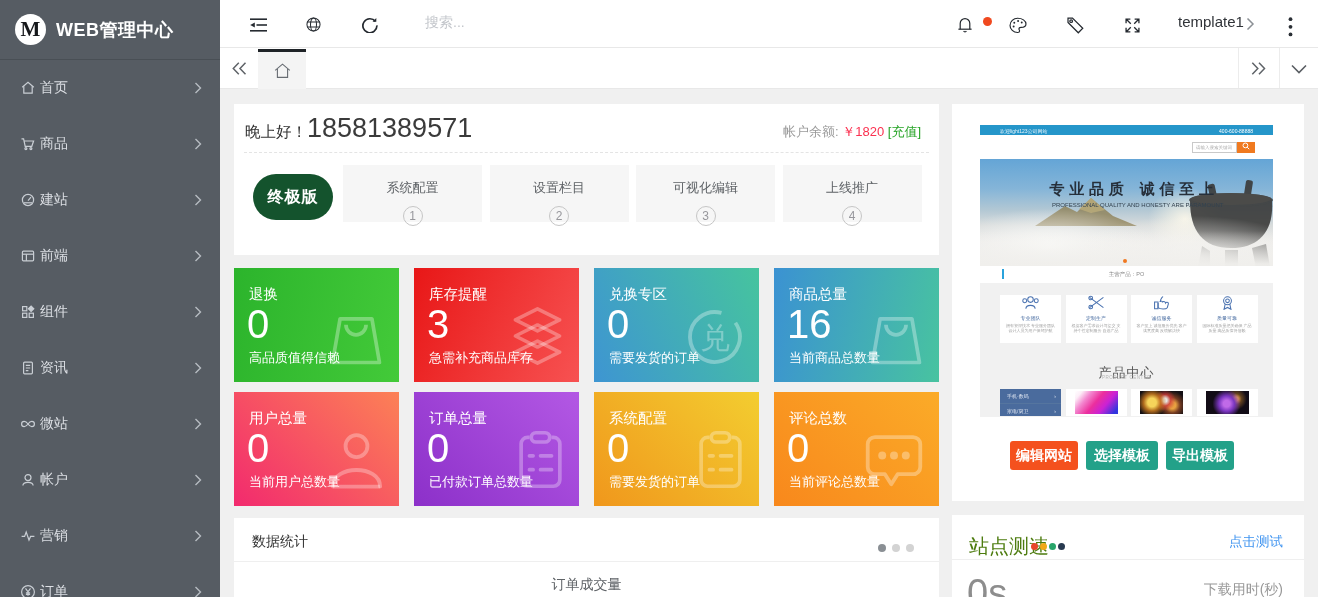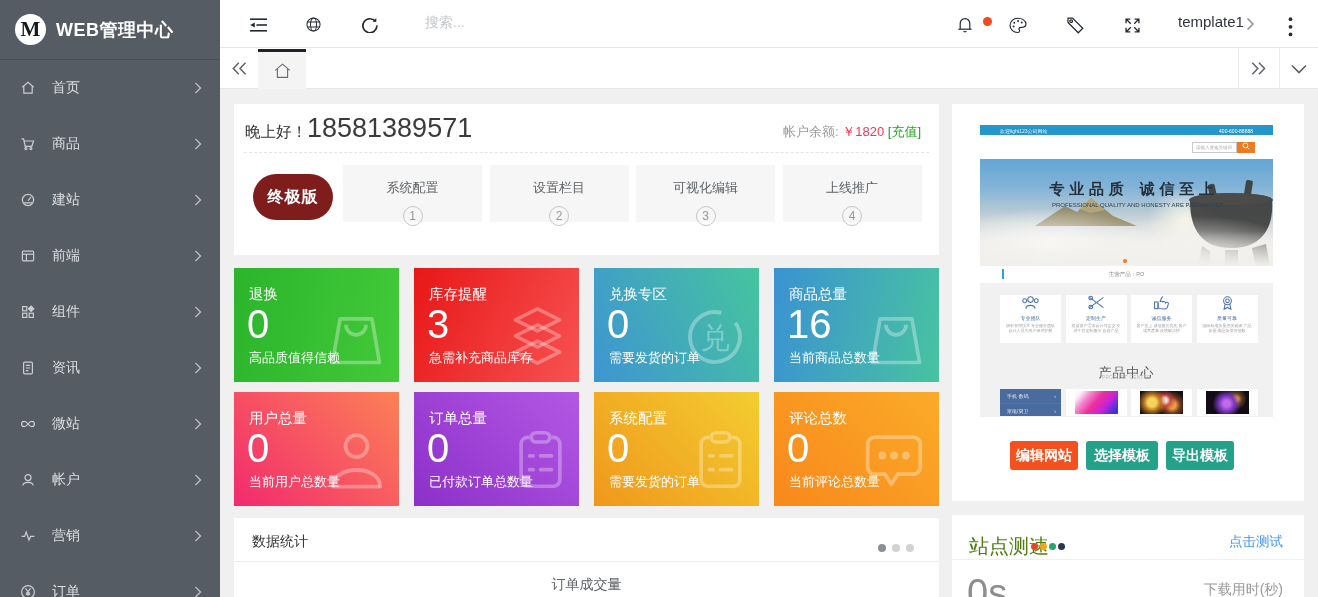--- a/index.html
+++ b/index.html
@@ -7,41 +7,41 @@
 body{font-family:"Liberation Sans",sans-serif;background:#f0f0f0}
 #page{position:relative;width:1318px;height:597px;overflow:hidden}
 
 .sidebar{position:absolute;left:0;top:0;width:220px;height:597px;background:#565c63}
 .logo{height:60px;display:flex;align-items:center;padding-left:15px;border-bottom:1px solid #494f55;background:#565c63}
 .logo .m{width:31px;height:31px;border-radius:50%;background:#fff;color:#16181b;font-family:"Liberation Serif",serif;font-weight:bold;font-size:21px;text-align:center;line-height:30px;flex:none}
 .logo .t{color:#fff;font-size:18px;font-weight:bold;margin-left:10px;letter-spacing:.5px}
 .menu{list-style:none;margin-top:0}
 .mi{height:56px;display:flex;align-items:center;color:#dcdfe4;font-size:14px}
 .mi svg.ic{margin-left:20px;flex:none}
-.mi .tx{margin-left:16px}
+.mi .tx{margin-left:4px}
 .mi svg.ar{margin-left:auto;margin-right:18px}
 
 .topbar{position:absolute;left:220px;top:0;width:1098px;height:48px;background:#fff;border-bottom:1px solid #e8e8e8}
 .topbar .abs{position:absolute}
 .search{position:absolute;left:205px;top:14px;font-size:14px;color:#c3c6cb}
 .tpl{position:absolute;left:958px;top:13px;font-size:15px;color:#303338}
 
 .tabbar{position:absolute;left:220px;top:48px;width:1098px;height:41px;background:#fff;border-bottom:1px solid #e8e8e8}
 .tab{position:absolute;left:38px;top:1px;width:48px;height:40px;background:#f4f4f4;border-top:3px solid #1f2327;display:flex;align-items:center;justify-content:center}
 .tsep{position:absolute;top:0;width:1px;height:40px;background:#ececec}
 
 .card{position:absolute;background:#fff}
 .greet{left:234px;top:104px;width:705px;height:151px}
 .g1{position:absolute;left:11px;top:9px;white-space:nowrap}
 .g1 .hi{font-size:15.5px;color:#333}
 .g1 .ph{font-size:27px;color:#3a3a3a}
 .bal{position:absolute;right:18px;top:19px;font-size:13px}
 .bal .b1{color:#9a9a9a}.bal .b2{color:#fb3150}.bal .b3{color:#26a426}
 .gdiv{position:absolute;left:10px;right:10px;top:48px;border-top:1px dashed #e4e4e4}
-.pill{position:absolute;left:19px;top:70px;width:80px;height:46px;border-radius:23px;background:#7f1d1d;color:#fff;font-size:16px;font-weight:bold;text-align:center;line-height:46px;letter-spacing:1px}
+.pill{position:absolute;left:19px;top:70px;width:80px;height:46px;border-radius:23px;background:#14532d;color:#fff;font-size:16px;font-weight:bold;text-align:center;line-height:46px;letter-spacing:1px}
 .qbox{position:absolute;top:61px;width:139px;height:57px;background:#f6f6f6;text-align:center}
 .qbox .ql{font-size:13px;color:#5e6266;margin-top:14px}
 .qbox .qc{width:20px;height:20px;border:1px solid #c6c6c6;border-radius:50%;color:#97979c;font-size:12px;line-height:19px;margin:9px auto 0}
 
 .sc{position:absolute;width:165px;height:114px;color:#fff}
 .sc .t{position:absolute;left:15px;top:17px;font-size:14.5px}
 .sc .n{position:absolute;left:13px;top:36px;font-size:40px;line-height:40px}
 .sc .l{position:absolute;left:15px;bottom:18px;font-size:13px;line-height:13px;white-space:nowrap}
 .sc svg{position:absolute;right:16px;bottom:17px}
 

